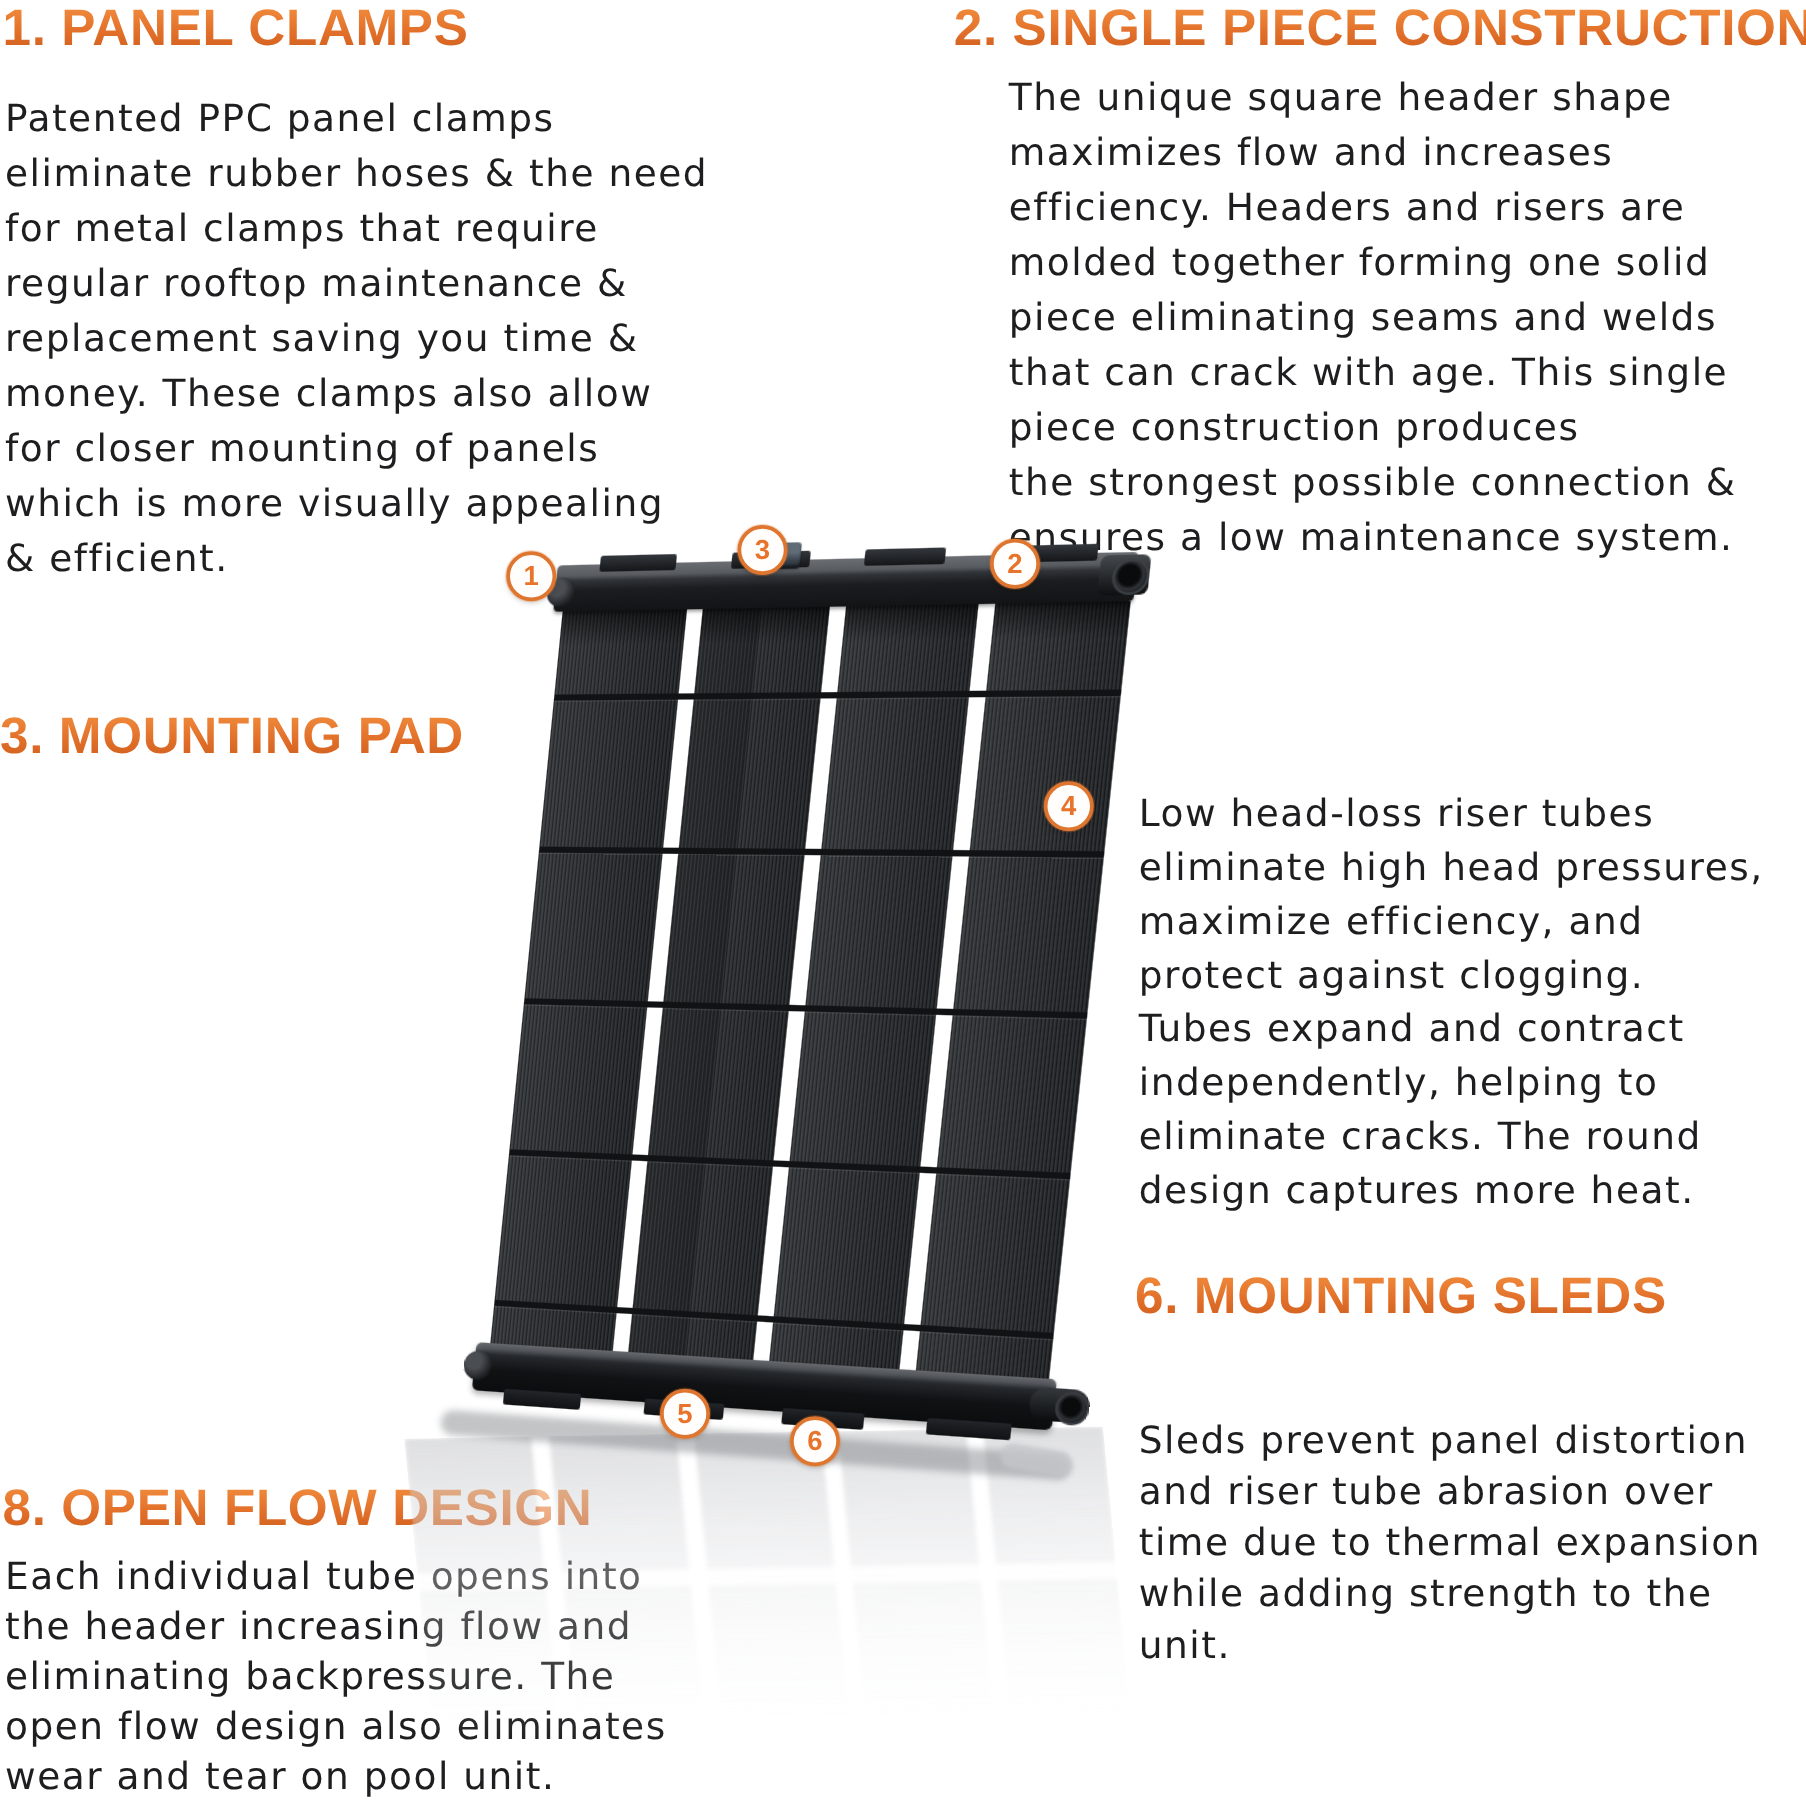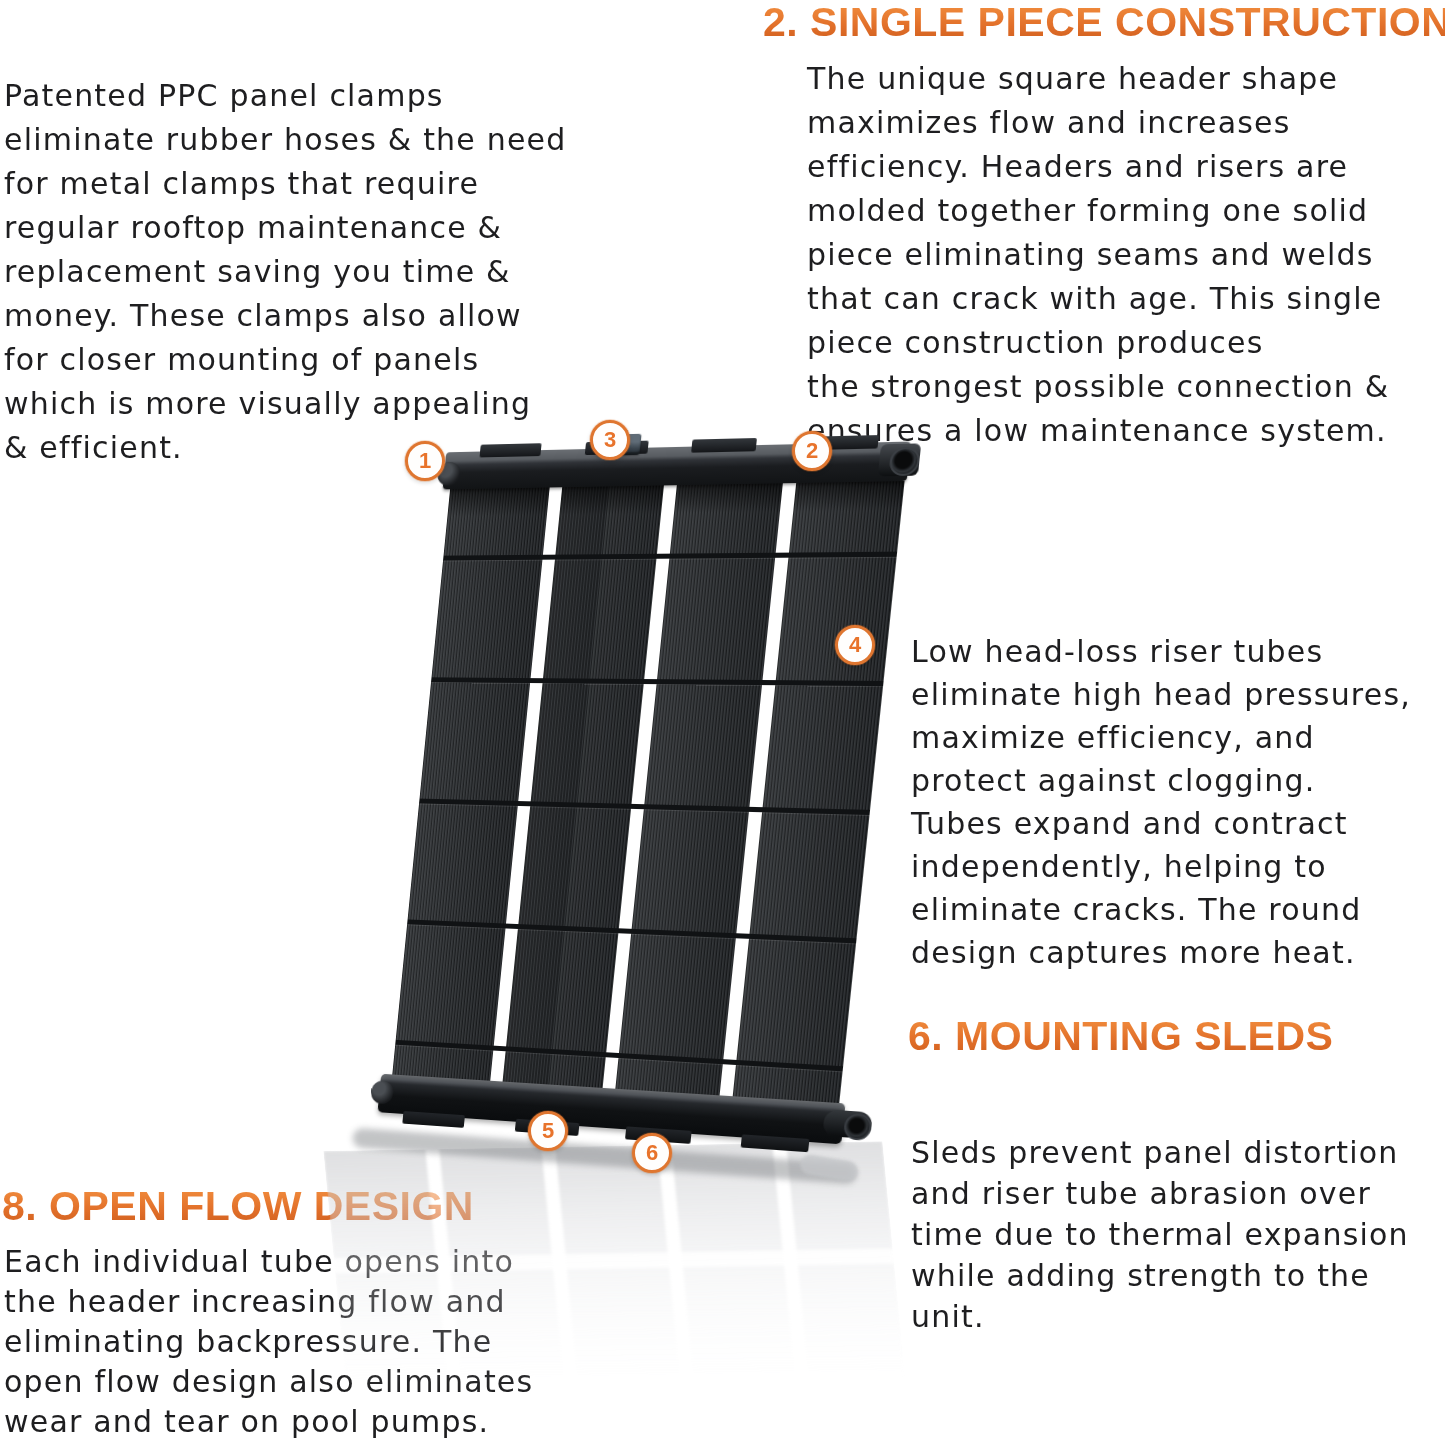--- a/index.html
+++ b/index.html
@@ -152,20 +152,21 @@
   .co.c3 { left:590px; top:420px; }
   .co.c4 { left:835px; top:625px; }
   .co.c5 { left:528px; top:1111px; }
   .co.c6 { left:632px; top:1133px; }
 </style>
 </head>
 <body>
 
 <div class="canvas">
 
+  <h2 class="hd" id="h1">1. PANEL CLAMPS</h2>
   <p class="bd" id="b1">Patented PPC panel clamps
 eliminate rubber hoses &amp; the need
 for metal clamps that require
 regular rooftop maintenance &amp;
 replacement saving you time &amp;
 money. These clamps also allow
 for closer mounting of panels
 which is more visually appealing
 &amp; efficient.</p>
 
@@ -173,36 +174,37 @@
   <p class="bd" id="b2">The unique square header shape
 maximizes flow and increases
 efficiency. Headers and risers are
 molded together forming one solid
 piece eliminating seams and welds
 that can crack with age. This single
 piece construction produces
 the strongest possible connection &amp;
 ensures a low maintenance system.</p>
 
+  <h2 class="hd" id="h3">3. MOUNTING PAD</h2>
 
   <p class="bd" id="b4">Low head-loss riser tubes
 eliminate high head pressures,
 maximize efficiency, and
 protect against clogging.
 Tubes expand and contract
 independently, helping to
 eliminate cracks. The round
 design captures more heat.</p>
 
   <h2 class="hd" id="h5">8. OPEN FLOW DESIGN</h2>
   <p class="bd" id="b5">Each individual tube opens into
 the header increasing flow and
 eliminating backpressure. The
 open flow design also eliminates
-wear and tear on pool pumps.</p>
+wear and tear on pool unit.</p>
 
   <h2 class="hd" id="h6">6. MOUNTING SLEDS</h2>
   <p class="bd" id="b6">Sleds prevent panel distortion
 and riser tube abrasion over
 time due to thermal expansion
 while adding strength to the
 unit.</p>
 
   <div class="reflection"></div>
   <div class="rail-ghost"></div>

